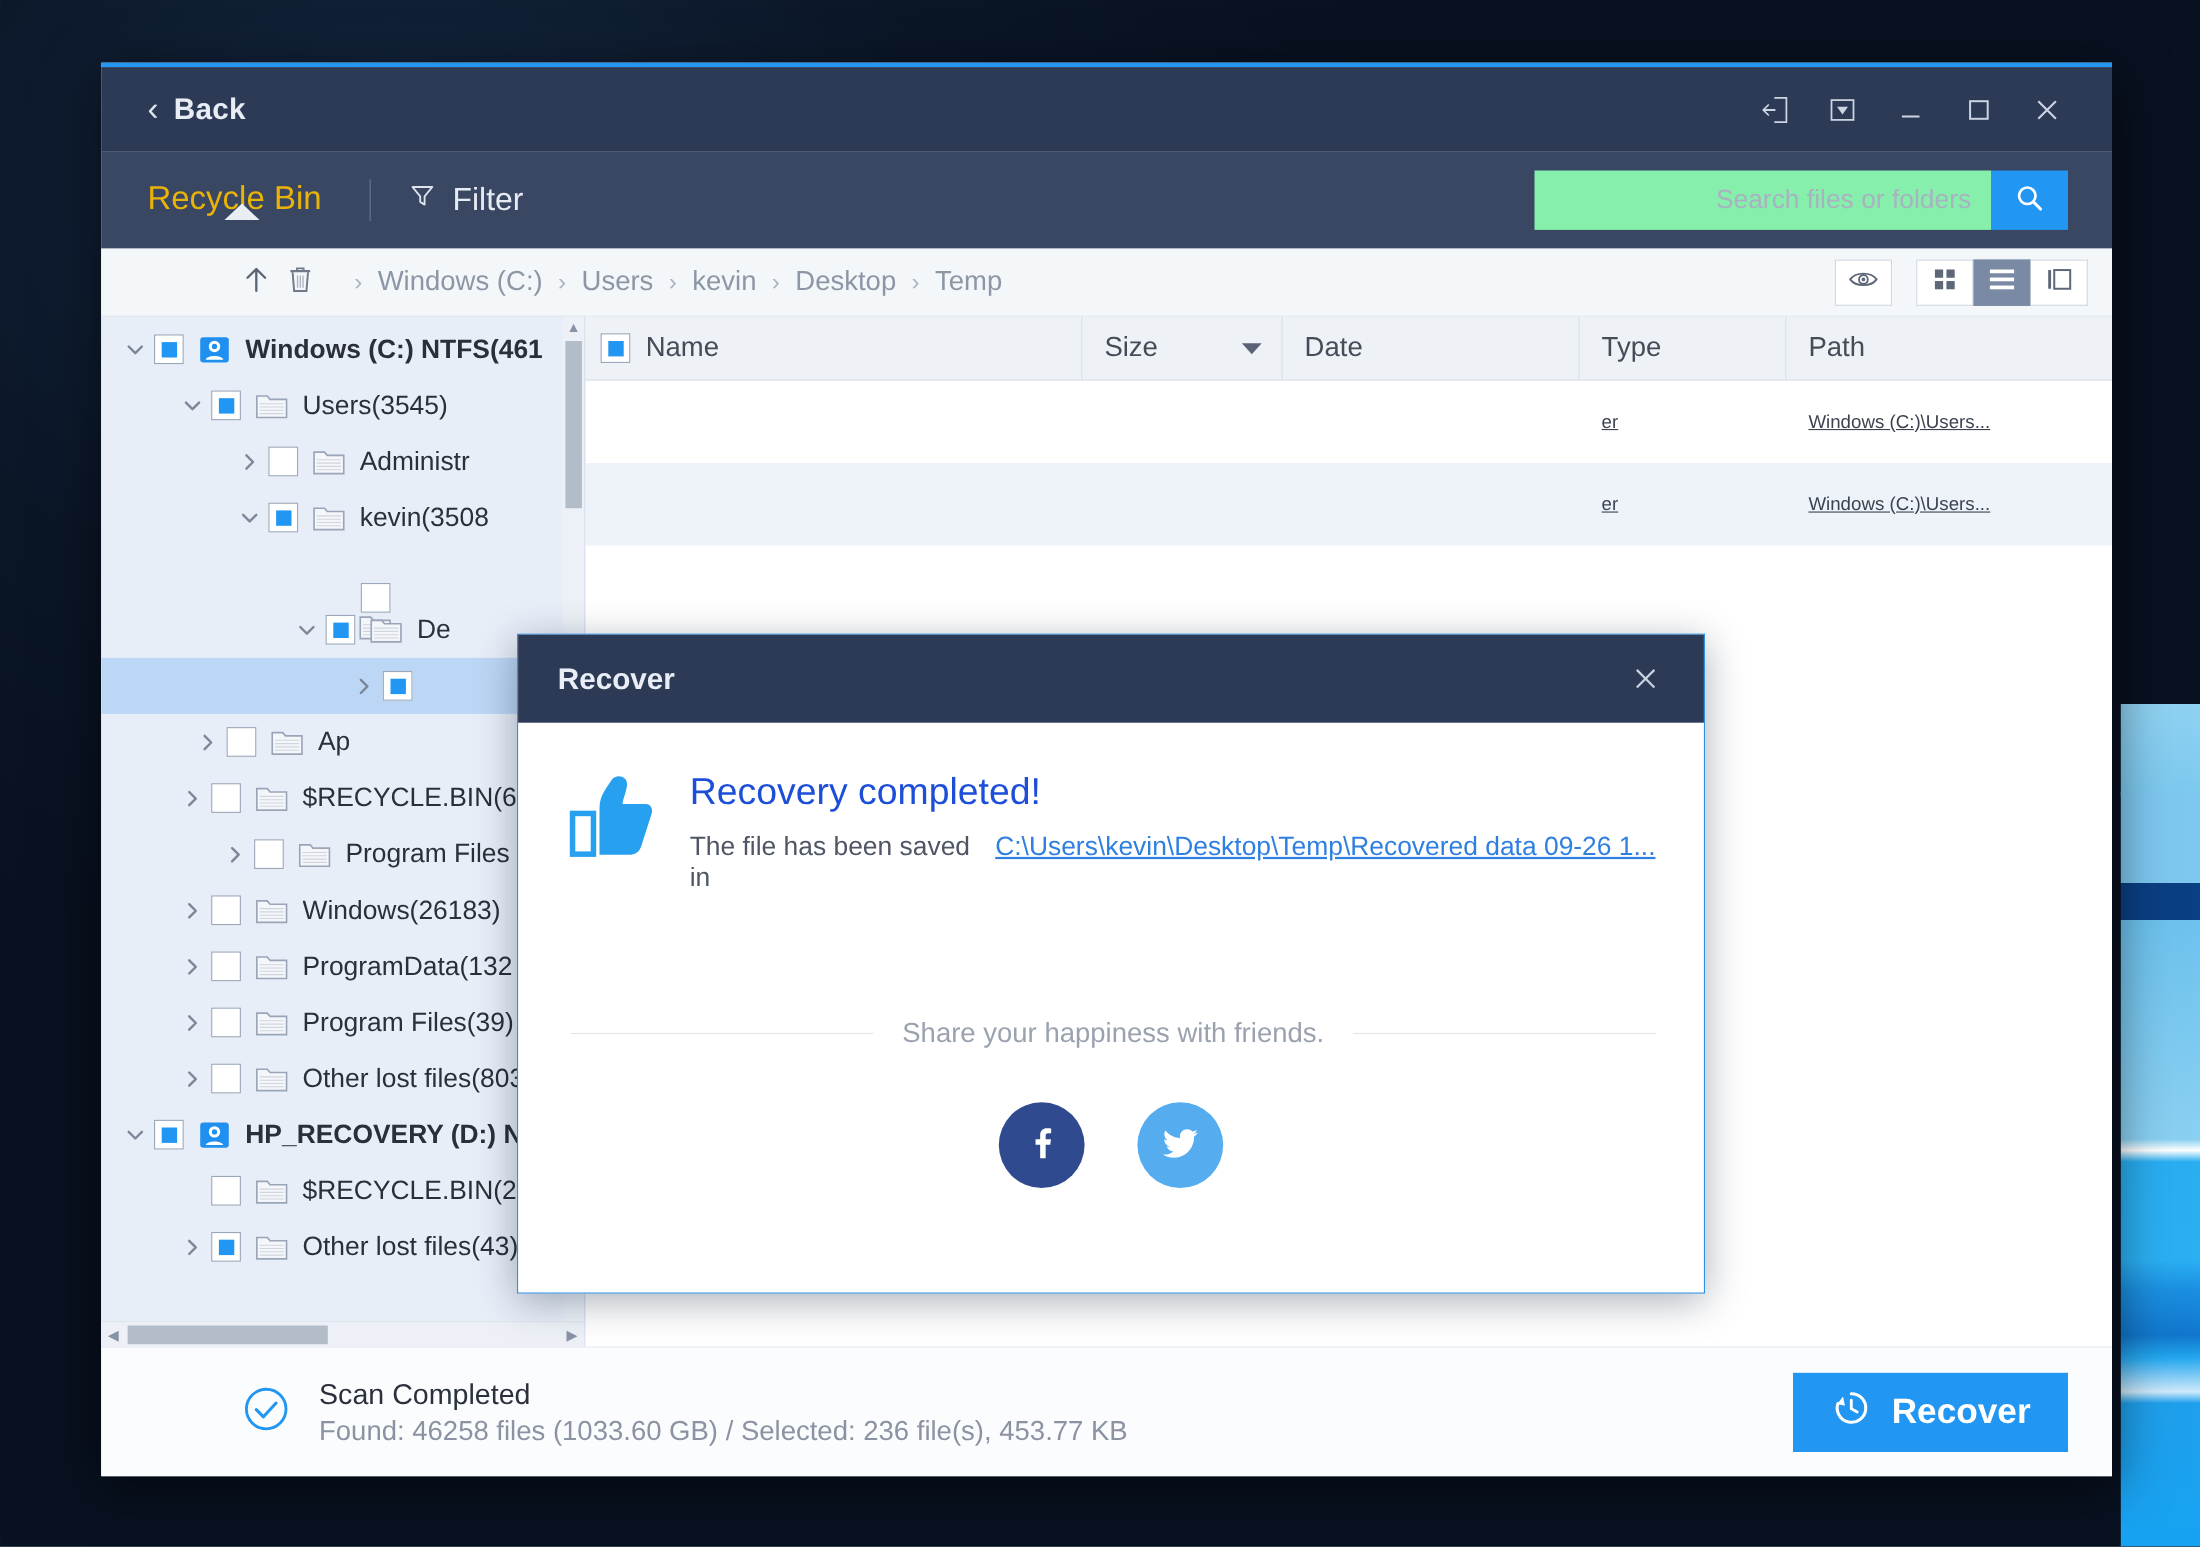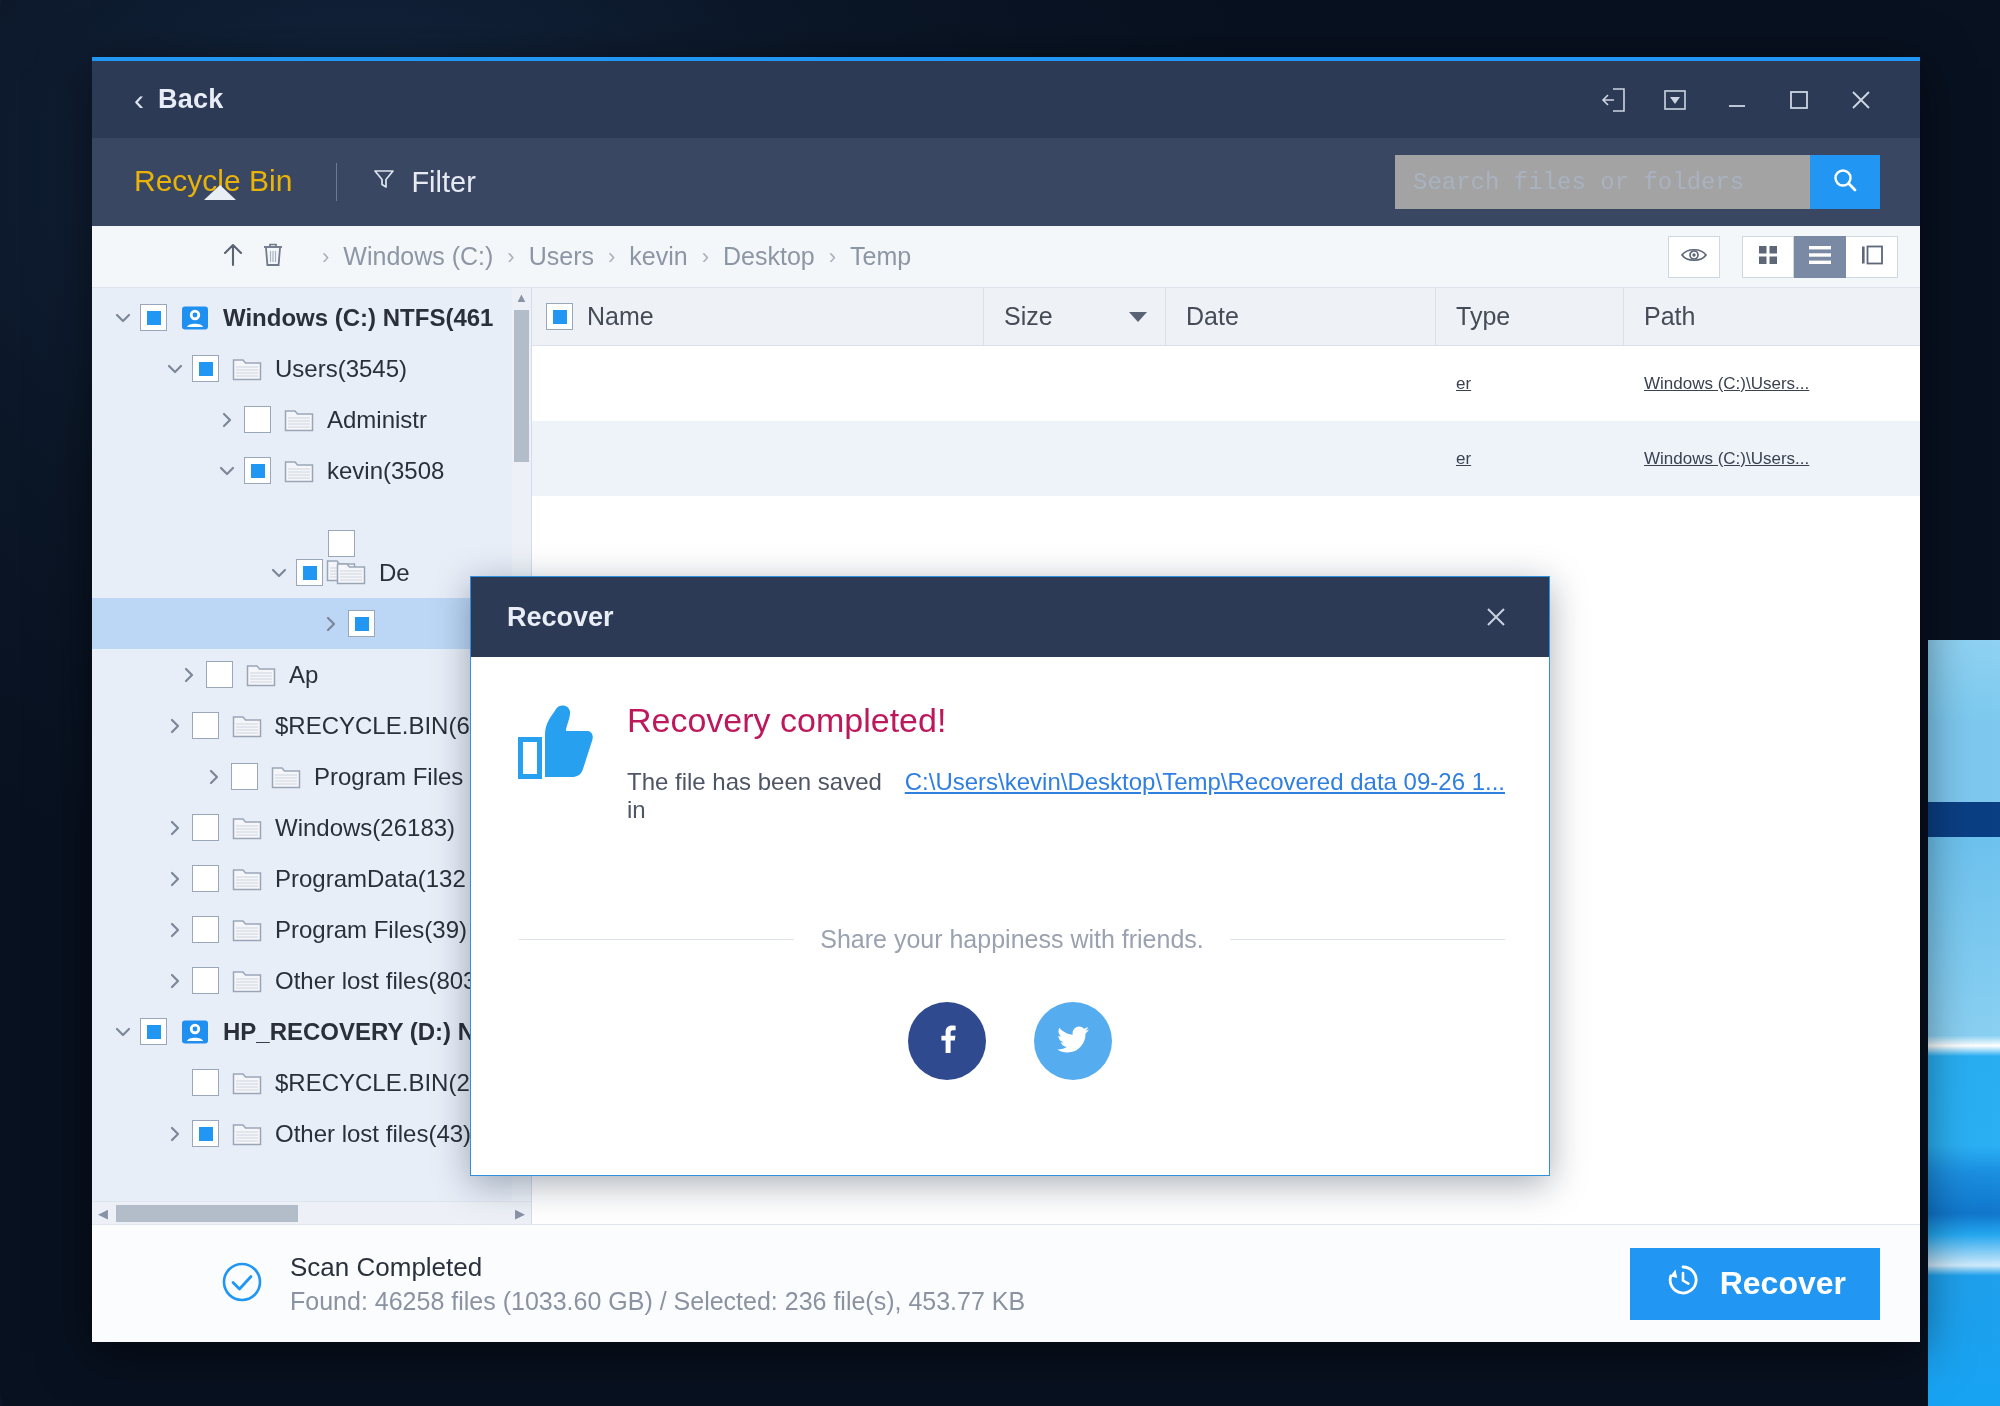--- a/index.html
+++ b/index.html
@@ -115,23 +115,24 @@
   #filter-btn {
     display: flex; align-items: center; gap: 14px;
     color: #e6ebf3; font-size: 29px; cursor: pointer;
   }
   #searchbox {
     margin-left: auto; margin-right: 40px;
     display: flex; height: 54px; width: 485px;
   }
   #search-input {
     flex: 1; border: none; outline: none;
-    background: #a3a3a3; color: #444;
+    background: #86efac; color: #444;
     font-size: 24px; padding: 0 18px;
-    font-family: Liberation Mono, monospace;
+    font-family: Liberation Sans, sans-serif;
+    text-align: right;
   }
   #search-input::placeholder { color: #a9b2c0; }
   #search-go {
     width: 70px; background: #2196f3;
     display: flex; align-items: center; justify-content: center;
     cursor: pointer;
   }
 
   
   #crumbbar {
@@ -291,21 +292,21 @@
   }
   #dlg-close {
     margin-left: auto; width: 46px; height: 46px;
     display: flex; align-items: center; justify-content: center;
     cursor: pointer;
   }
   #dlg-body { flex: 1; padding: 40px 44px 0 44px; position: relative; }
   #dlg-top { display: flex; align-items: flex-start; gap: 34px; }
   #thumb-icon { flex: 0 0 auto; margin-top: 6px; }
   #dlg-texts { padding-top: 4px; }
-  #dlg-heading { font-size: 34px; color: #be185d; margin-bottom: 28px; }
+  #dlg-heading { font-size: 34px; color: #1d4ed8; margin-bottom: 16px; }
   #dlg-saveline {
     font-size: 24px; color: #4e5665;
     display: flex; align-items: baseline; gap: 8px; flex-wrap: nowrap;
   }
   #dlg-path {
     color: #2f7fe0; text-decoration: underline; cursor: pointer;
     white-space: nowrap;
   }
   #share-row {
     position: absolute; left: 48px; right: 44px; top: 268px;

